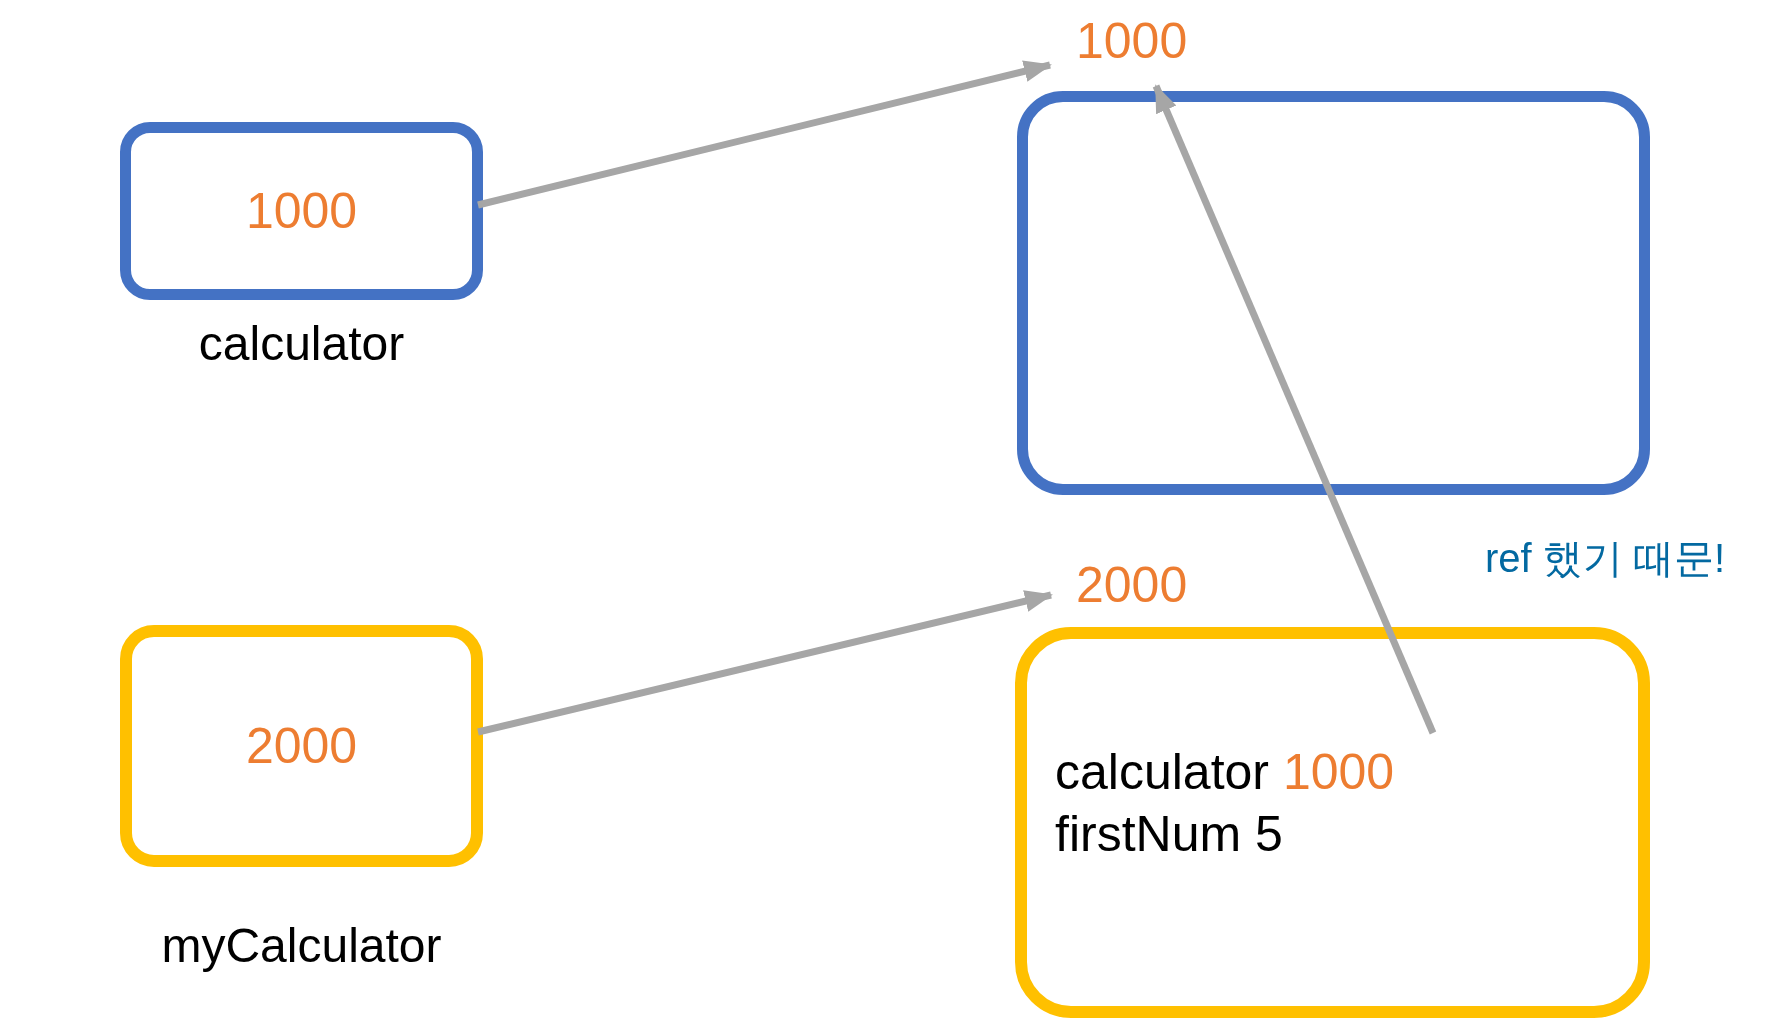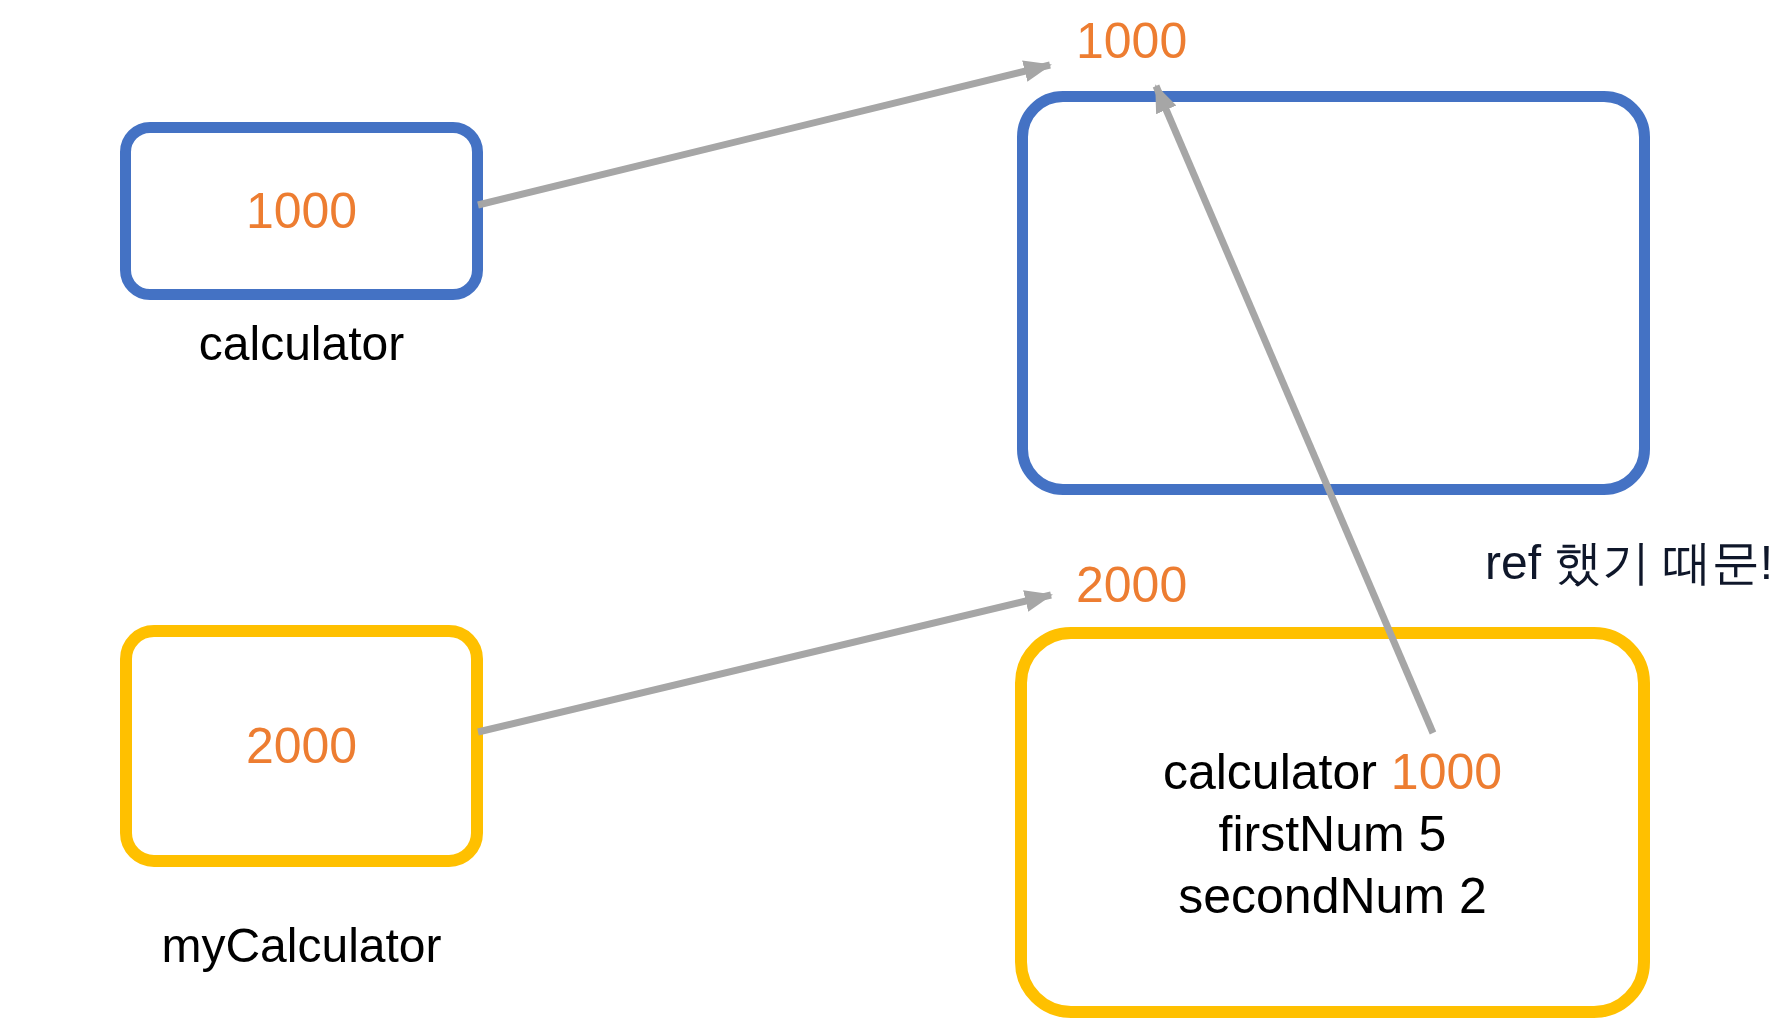--- a/index.html
+++ b/index.html
@@ -17,25 +17,25 @@
   .addr { color:#ED7D31; }
   .var-label {
     position:absolute; text-align:center; font-size:48px; color:#000000;
     line-height:1.2;
   }
   .addr-label {
     position:absolute; font-size:50px; color:#ED7D31; line-height:1;
     white-space:nowrap;
   }
   .obj-text {
-    position:absolute; text-align:center; font-size:50px; line-height:62px;
-    color:#000000; white-space:nowrap;
+    position:absolute; text-align:left; font-size:50px; line-height:62px;
+    color:#000000; white-space:nowrap;padding-left:40px;
   }
   .note {
-    position:absolute; font-size:48px; color:#0f172a; line-height:1.2;
+    position:absolute; font-size:40px; color:#0369a1; line-height:1.2;
     white-space:nowrap;
   }
   svg.arrows {
     position:absolute; left:0; top:0; width:1786px; height:1030px;
     z-index:5; pointer-events:none;
   }
 
   
   #stack-calc-box   { left:120px;  top:122px; width:363px; height:178px; border-radius:30px; }
   #calc-label       { left:120px;  top:315px; width:363px; }
@@ -71,24 +71,20 @@
 
   <div class="obj-text" id="obj-fields">
     <div>
       <span>calculator</span>
       <span class="addr">1000</span>
     </div>
     <div>
       <span>firstNum</span>
       <span>5</span>
     </div>
-    <div>
-      <span>secondNum</span>
-      <span>2</span>
-    </div>
   </div>
 
   <div class="note" id="ref-note">ref 했기 때문!</div>
 
   <svg class="arrows" viewBox="0 0 1786 1030" xmlns="http://www.w3.org/2000/svg">
     <defs>
       <marker id="ah" markerUnits="userSpaceOnUse" markerWidth="32" markerHeight="26" refX="26" refY="13" orient="auto">
         <path d="M0,2 L28,13 L0,24 Z" fill="#A6A6A6"></path>
       </marker>
     </defs>

